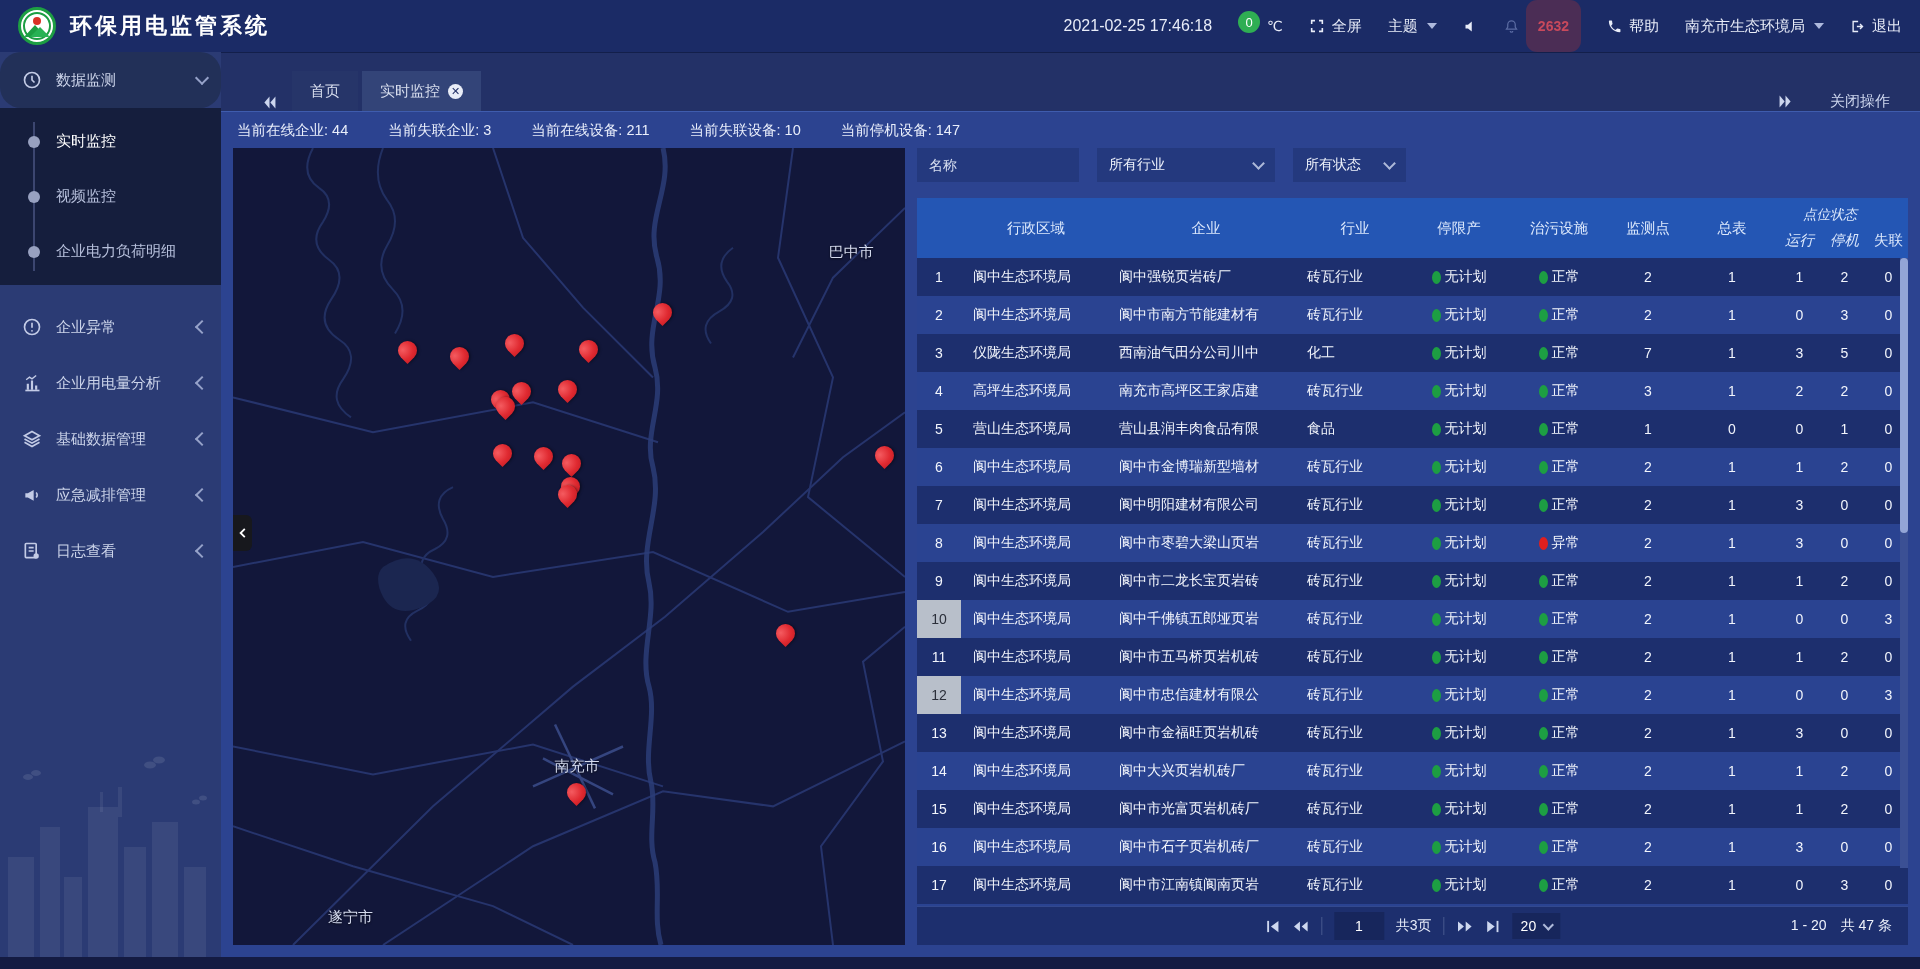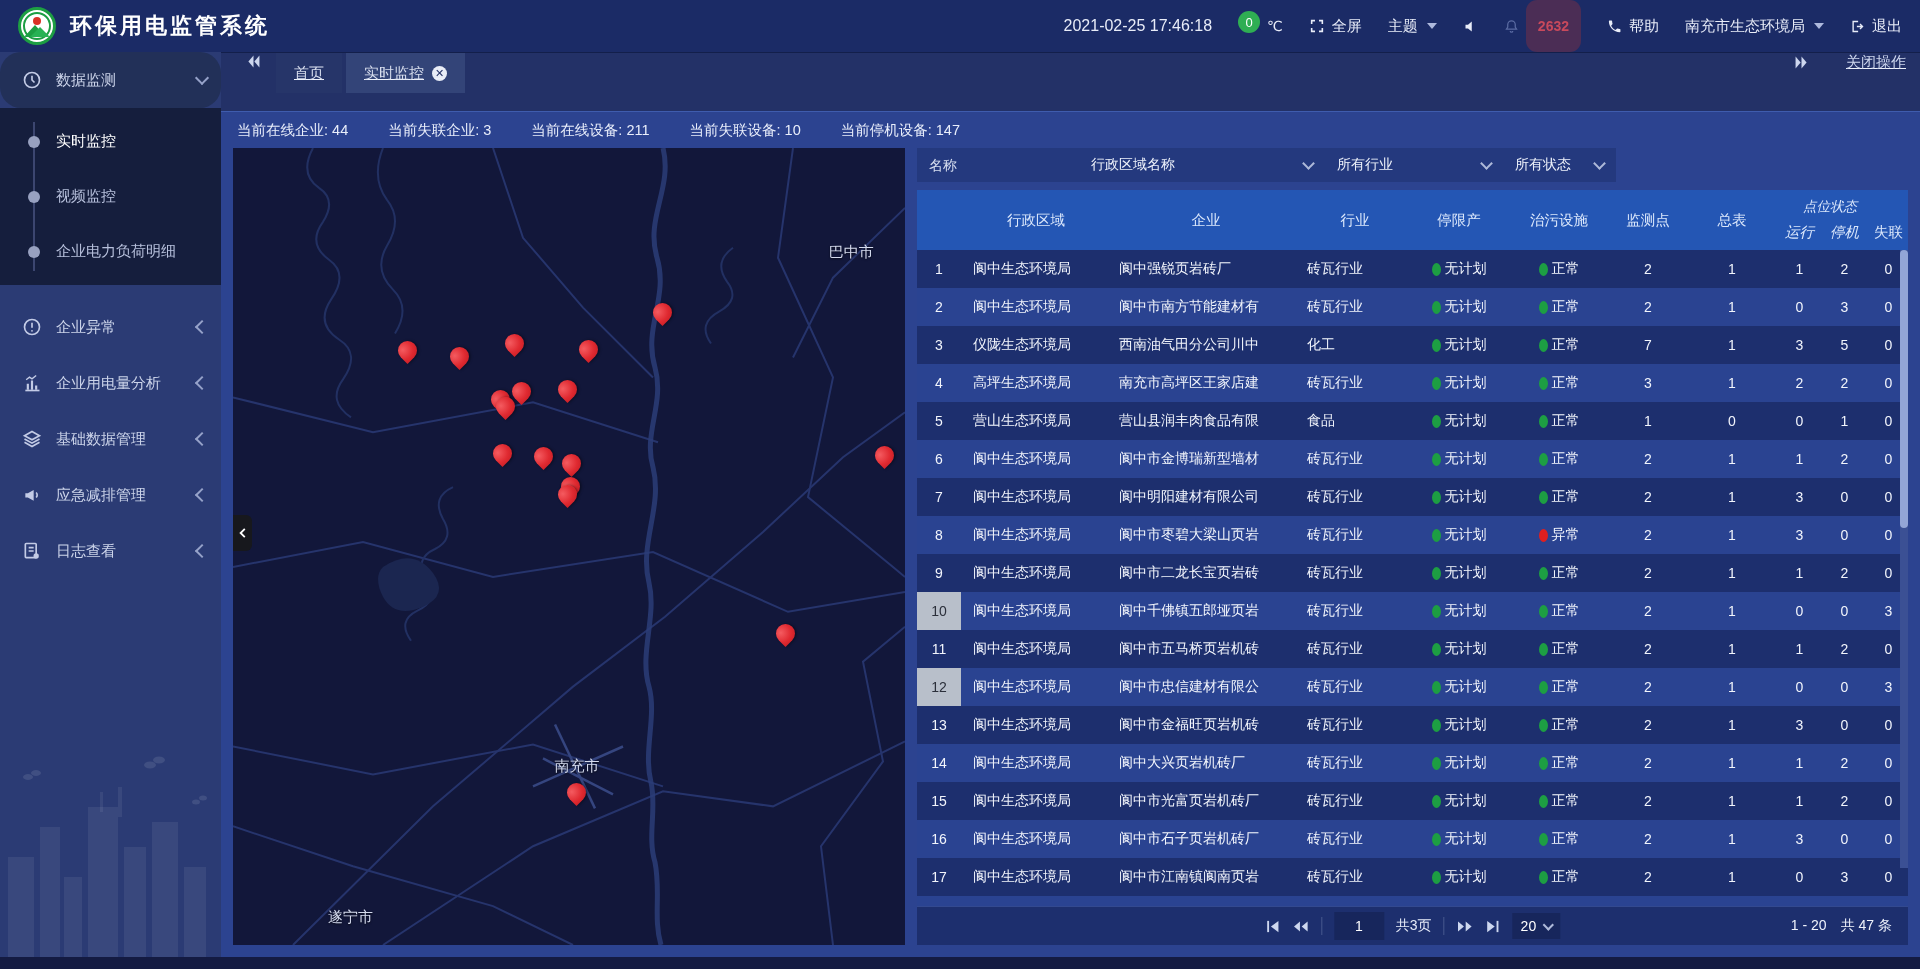--- a/index.html
+++ b/index.html
@@ -46,21 +46,21 @@
   .submenu{background:#151e3d;position:relative;padding:6px 0;}
   .submenu::before{content:'';position:absolute;left:33px;top:14px;bottom:14px;width:2px;background:#3c4670;}
   .submenu-item{height:55px;display:flex;align-items:center;padding-left:56px;font-size:15px;color:#b7c0dc;position:relative;cursor:pointer;}
   .submenu-item .dot-bullet{position:absolute;left:28px;top:50%;margin-top:-6px;width:12px;height:12px;border-radius:50%;background:#98a1c0;}
   .submenu-item.active{color:#ffffff;}
   .skyline{position:absolute;left:0;right:0;bottom:0;height:210px;pointer-events:none;}
 
   
   .content-col{flex:1;display:flex;flex-direction:column;min-width:0;}
 
-  .tabbar{height:58px;background:#233167;border-top:1px solid #131f4b;display:flex;align-items:flex-start;padding:0 14px;flex:0 0 auto;text-decoration:underline;}
+  .tabbar{height:58px;background:#233167;border-top:1px solid #131f4b;display:flex;align-items:flex-end;padding:0 30px;flex:0 0 auto;}
   .tab-scroll-btn{color:#cdd6ee;font-size:20px;padding:0 10px;cursor:pointer;display:flex;align-items:center;}
   .tab-scroll-btn svg{display:block;}
   .tab{height:40px;display:flex;align-items:center;gap:8px;padding:0 18px;font-size:15px;color:#d8deee;background:#263569;margin-left:4px;cursor:pointer;}
   .tab.active{background:#334478;}
   .tab-close{width:15px;height:15px;border-radius:50%;background:#e9edf7;color:#233166;font-size:11px;font-weight:bold;display:flex;align-items:center;justify-content:center;line-height:1;}
   .tabbar-right{margin-left:auto;display:flex;align-items:center;gap:26px;color:#cdd6ee;font-size:15px;}
 
   .statusbar{height:36px;background:#2c4390;border-top:1px solid #3f5cae;display:flex;align-items:center;gap:40px;padding-left:16px;font-size:14.5px;color:#e9eefb;flex:0 0 auto;}
   .st{white-space:nowrap;}
 
@@ -70,21 +70,21 @@
   .map-panel{width:672px;flex:0 0 auto;background:#12173a;position:relative;overflow:hidden;}
   .map-roads{position:absolute;inset:0;width:100%;height:100%;}
   .city-label{position:absolute;transform:translate(-50%,-50%);font-size:15px;color:#d5dbee;text-shadow:0 1px 2px rgba(0,0,0,.6);white-space:nowrap;}
   .pin{position:absolute;width:19px;height:19px;border-radius:50% 50% 50% 0;transform:rotate(-45deg);
        background:radial-gradient(circle at 35% 30%, #f45b60 0%, #e02a31 55%, #c01920 100%);
        box-shadow:1px 1px 3px rgba(0,0,0,.45);cursor:pointer;}
   .map-collapse{position:absolute;left:0;top:46%;width:19px;height:36px;background:#17181d;border-radius:0 6px 6px 0;display:flex;align-items:center;justify-content:center;cursor:pointer;}
 
   
   .right-panel{flex:1;display:flex;flex-direction:column;min-width:0;}
-  .filters{height:34px;display:flex;gap:0;margin-bottom:8px;flex:0 0 auto;}
+  .filters{height:34px;display:flex;gap:18px;margin-bottom:16px;flex:0 0 auto;}
   .f-input{width:162px;height:34px;background:#24397e;border:none;outline:none;color:#eef2fb;font-size:14px;padding:0 12px;box-sizing:border-box;font-family:inherit;}
   .f-input::placeholder{color:#dfe6f5;opacity:.95;}
   .f-select{height:34px;background:#24397e;color:#eef2fb;font-size:14px;display:flex;align-items:center;padding:0 12px;box-sizing:border-box;cursor:pointer;}
   .f-select .fs-label{flex:1;}
   .f-select .chev{width:7px;height:7px;border-color:#aeb9d9;transform:rotate(-45deg);margin-left:12px;margin-top:-3px;}
   .fs-region{width:246px;}
   .fs-industry{width:178px;}
   .fs-status{width:113px;}
 
   .table-wrap{flex:1;min-height:0;position:relative;display:flex;flex-direction:column;overflow:hidden;}
@@ -409,24 +409,20 @@
             <svg width="12" height="12" viewBox="0 0 20 20" fill="none" stroke="#ffffff" stroke-width="3">
                 <path d="M13 3L6 10l7 7"></path>
               </svg>
           </div>
         </div>
 
         <div class="right-panel">
 
           <div class="filters">
             <input class="f-input" type="text" placeholder="名称" style="">
-            <div class="f-select fs-region">
-              <span class="fs-label">行政区域名称</span>
-                <span class="chev"></span>
-            </div>
             <div class="f-select fs-industry">
               <span class="fs-label">所有行业</span>
                 <span class="chev"></span>
             </div>
             <div class="f-select fs-status">
               <span class="fs-label">所有状态</span>
                 <span class="chev"></span>
             </div>
           </div>
 

